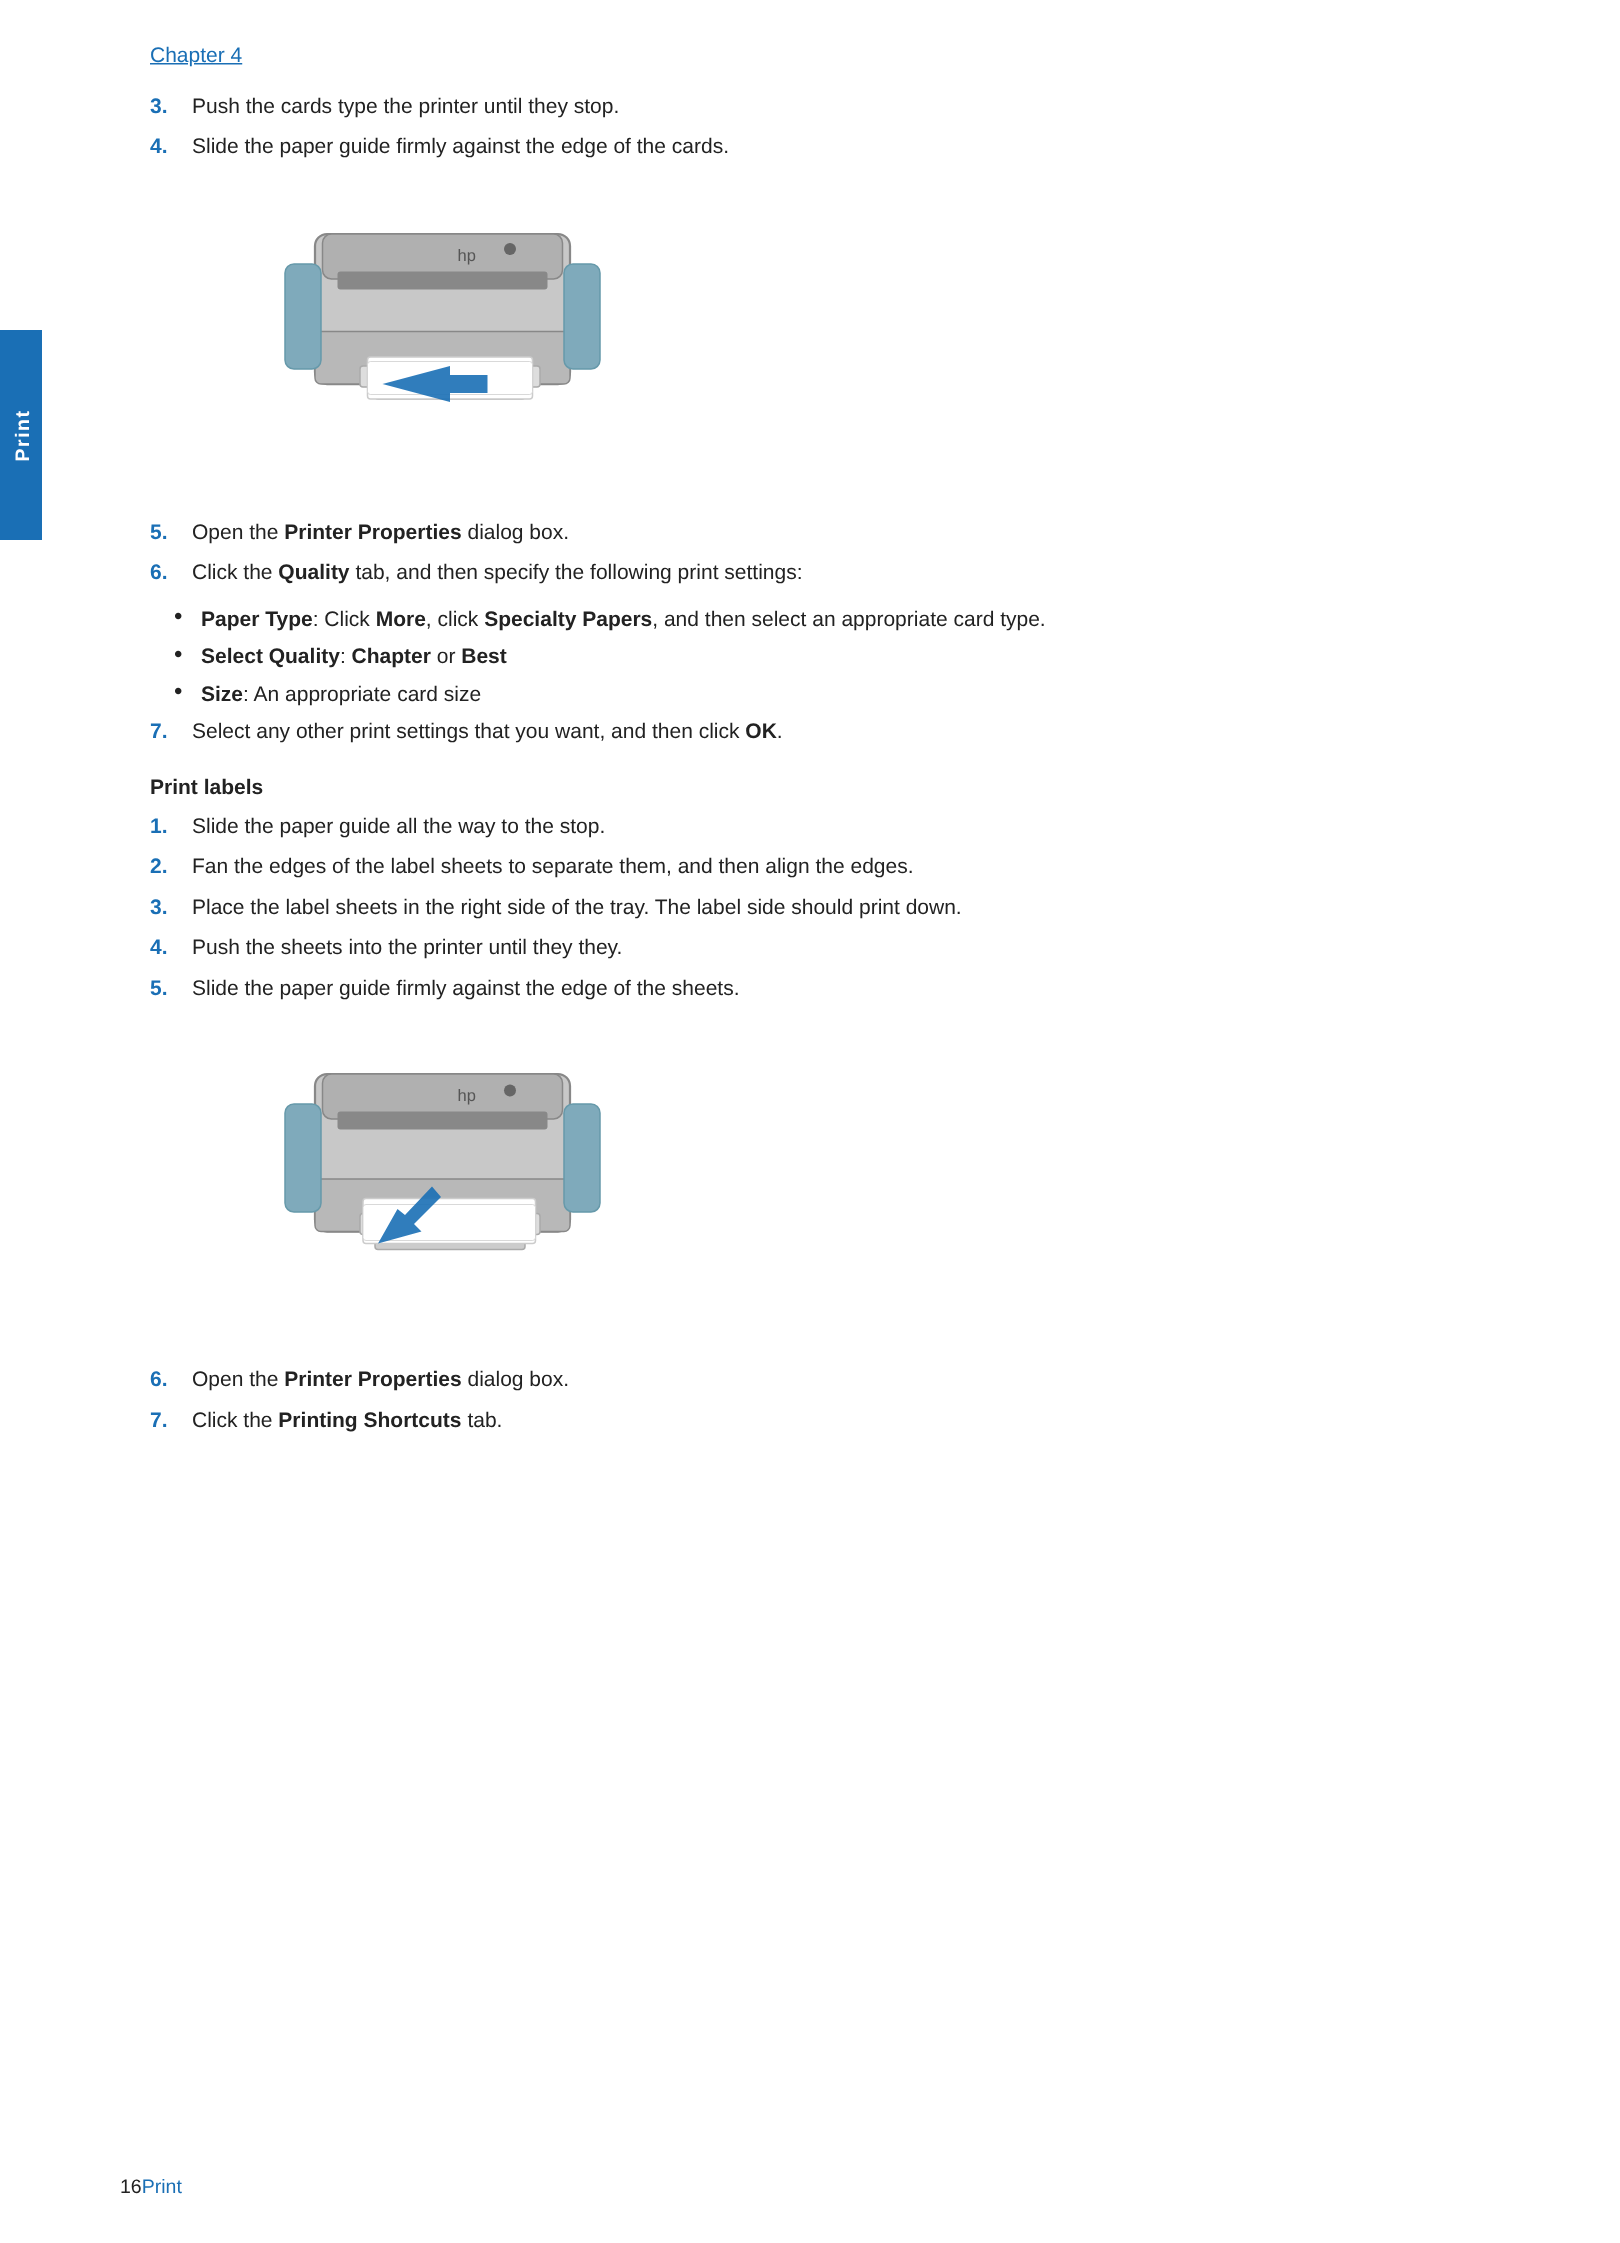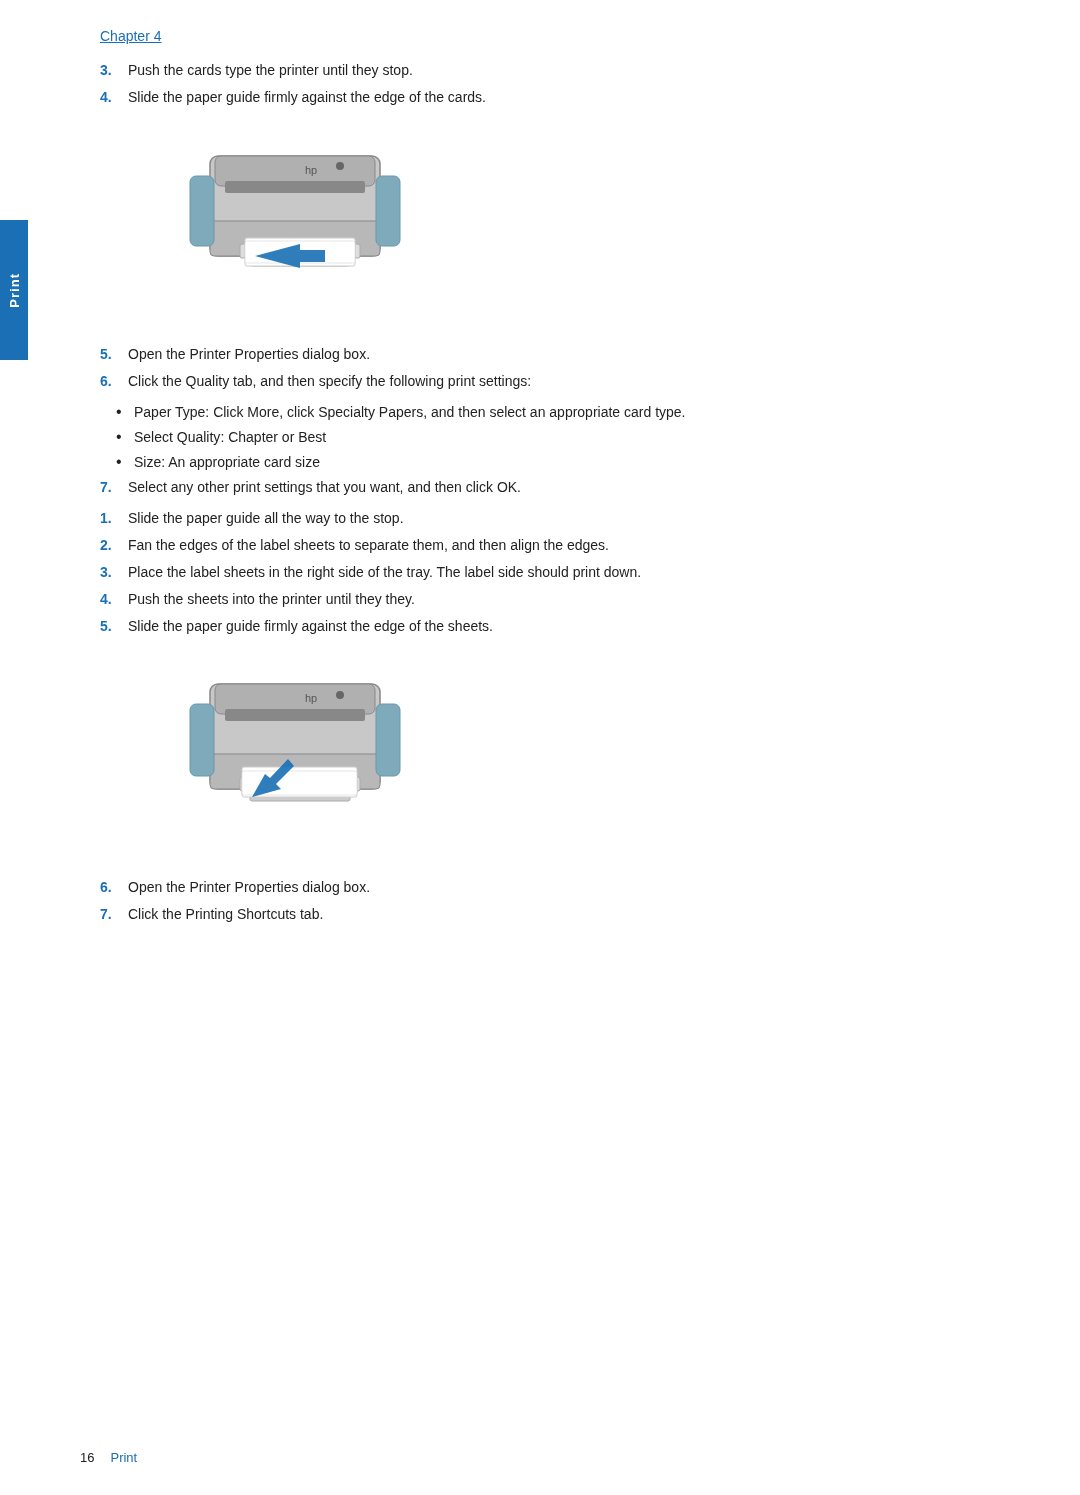--- a/index.html
+++ b/index.html
@@ -63,21 +63,21 @@
     .step-num {
       min-width: 28px;
       font-weight: bold;
       color: #1a6fb5;
       font-size: 14px;
     }
     .step-text {
       flex: 1;
     }
     .step-text b {
-      font-weight: normal;
+      font-weight: bold;
       text-align: right;
     }
 
     
     .bullet-list {
       list-style: none;
       margin: 4px 0 4px 16px;
     }
     .bullet-list li {
       display: flex;
@@ -115,21 +115,20 @@
     }
 
     
     .page-footer {
       position: absolute;
       bottom: 30px;
       left: 80px;
       right: 80px;
       display: flex;
       align-items: center;
-      gap: 16px;
     }
     .footer-page-num {
       color: #222;
       font-size: 13px;
     }
     .footer-label {
       color: #1a6fb5;
       font-size: 13px;
     }
   </style>
@@ -209,20 +208,21 @@
     </li>
   </ul>
 
   <ul class="step-list">
     <li>
       <span class="step-num">7.</span>
       <span class="step-text"><span>Select any other print settings that you want, and then click </span><b>OK</b><span>.</span></span>
     </li>
   </ul>
 
+  <div class="section-heading">Print labels</div>
 
   <ul class="step-list">
     <li>
       <span class="step-num">1.</span>
       <span class="step-text">Slide the paper guide all the way to the stop.</span>
     </li>
     <li>
       <span class="step-num">2.</span>
       <span class="step-text">Fan the edges of the label sheets to separate them, and then align the edges.</span>
     </li>

